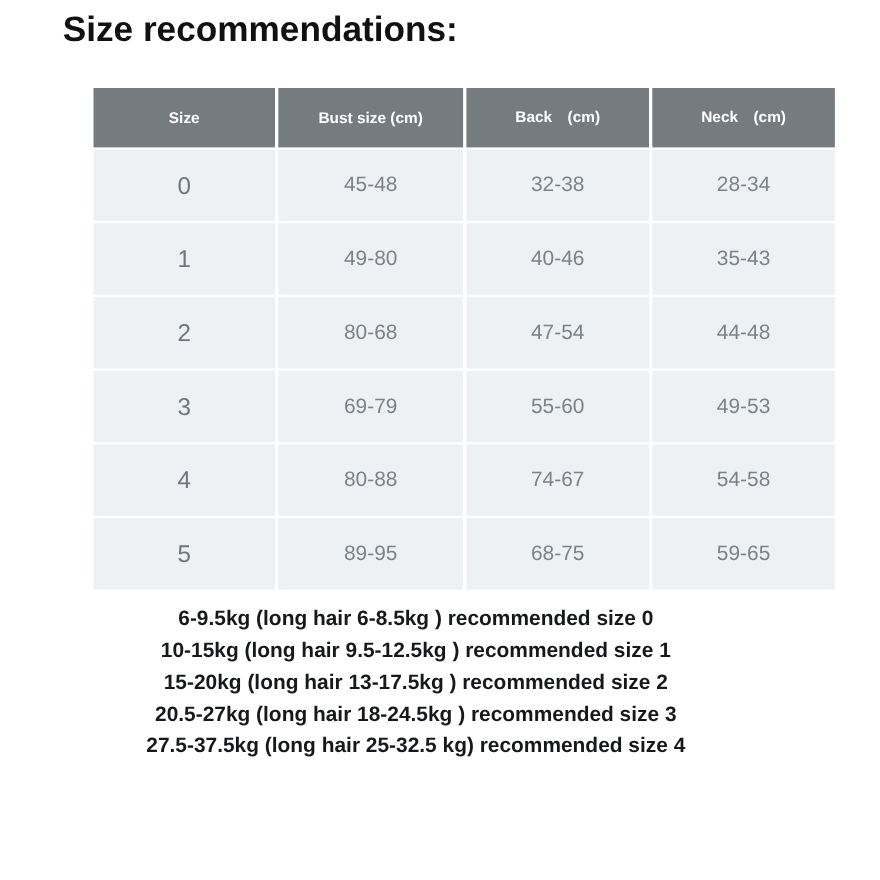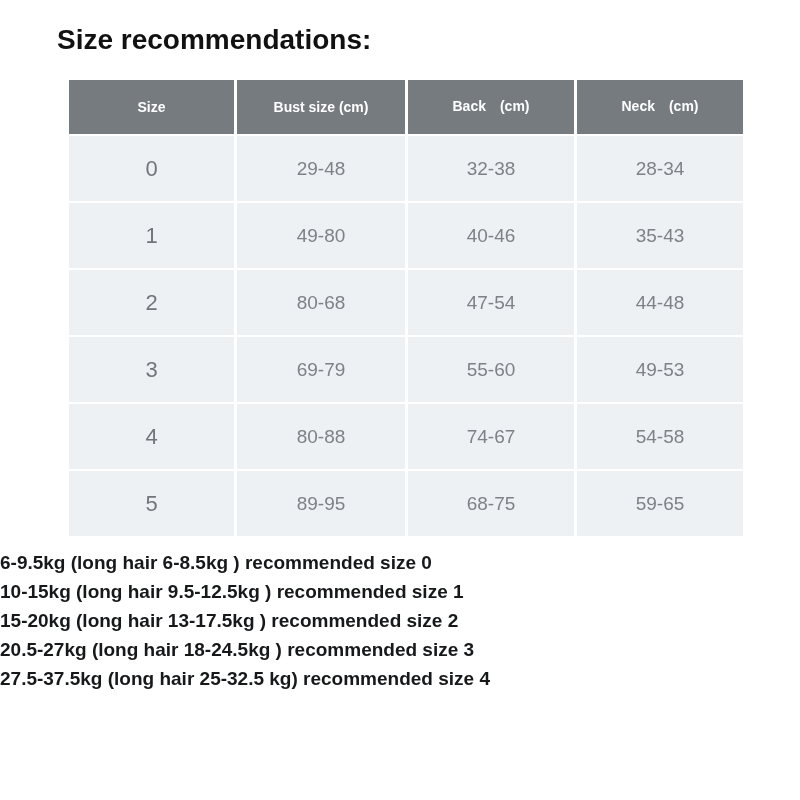--- a/index.html
+++ b/index.html
@@ -15,30 +15,30 @@
   }
   .page {
     position: relative;
     width: 800px;
     height: 800px;
     box-sizing: border-box;
   }
   .title {
     position: absolute;
     left: 57px;
-    top: 24px;
-    font-size: 28px;
+    top: 8px;
+    font-size: 32px;
     font-weight: bold;
     color: #111111;
     letter-spacing: 0px;
     white-space: nowrap;
   }
   .table-wrap {
     position: absolute;
-    left: 66px;
+    left: 82px;
     top: 78px;
     width: 669px;
   }
   table.size-table {
     border-collapse: separate;
     border-spacing: 3px 2px;
     width: 669px;
     table-layout: fixed;
   }
   table.size-table th {
@@ -68,21 +68,21 @@
   col.c1 { width: 165px; }
   col.c2 { width: 168px; }
   col.c3 { width: 166px; }
   col.c4 { width: 166px; }
 
   .notes {
     position: absolute;
     left: 0;
     top: 548px;
     width: 756px;
-    text-align: left;
+    text-align: center;
   }
   .notes .note-line {
     font-size: 19px;
     font-weight: bold;
     color: #16181a;
     line-height: 29px;
     white-space: nowrap;
   }
 </style>
 </head>
@@ -104,21 +104,21 @@
         <tr>
           <th>Size</th>
           <th>Bust size (cm)</th>
           <th>Back　(cm)</th>
           <th>Neck　(cm)</th>
         </tr>
       </thead>
       <tbody>
         <tr>
           <td class="size-cell">0</td>
-          <td>29-48</td>
+          <td>45-48</td>
           <td>32-38</td>
           <td>28-34</td>
         </tr>
         <tr>
           <td class="size-cell">1</td>
           <td>49-80</td>
           <td>40-46</td>
           <td>35-43</td>
         </tr>
         <tr>

